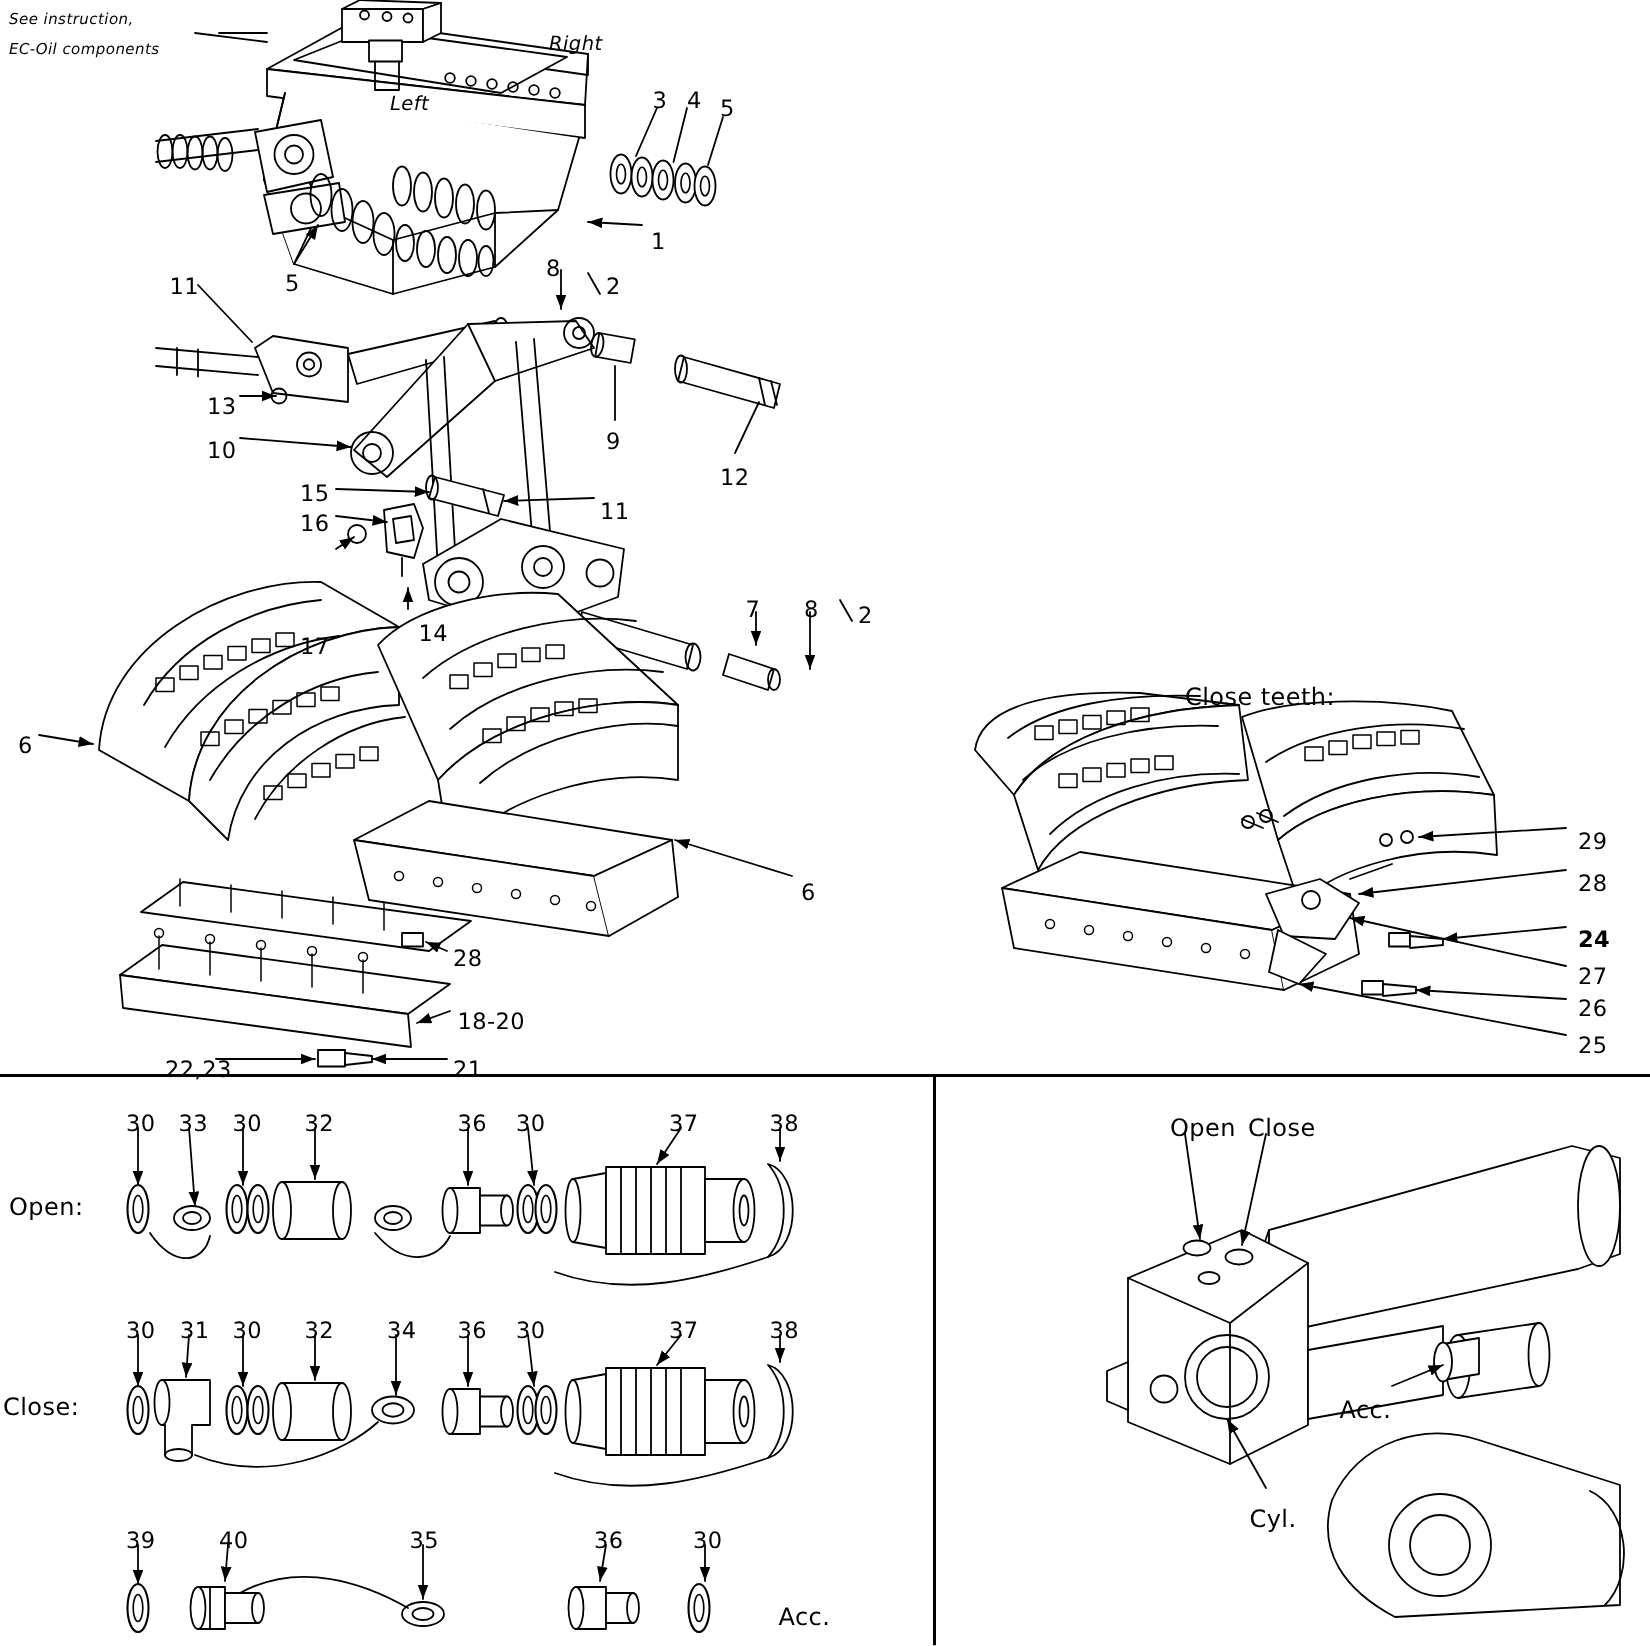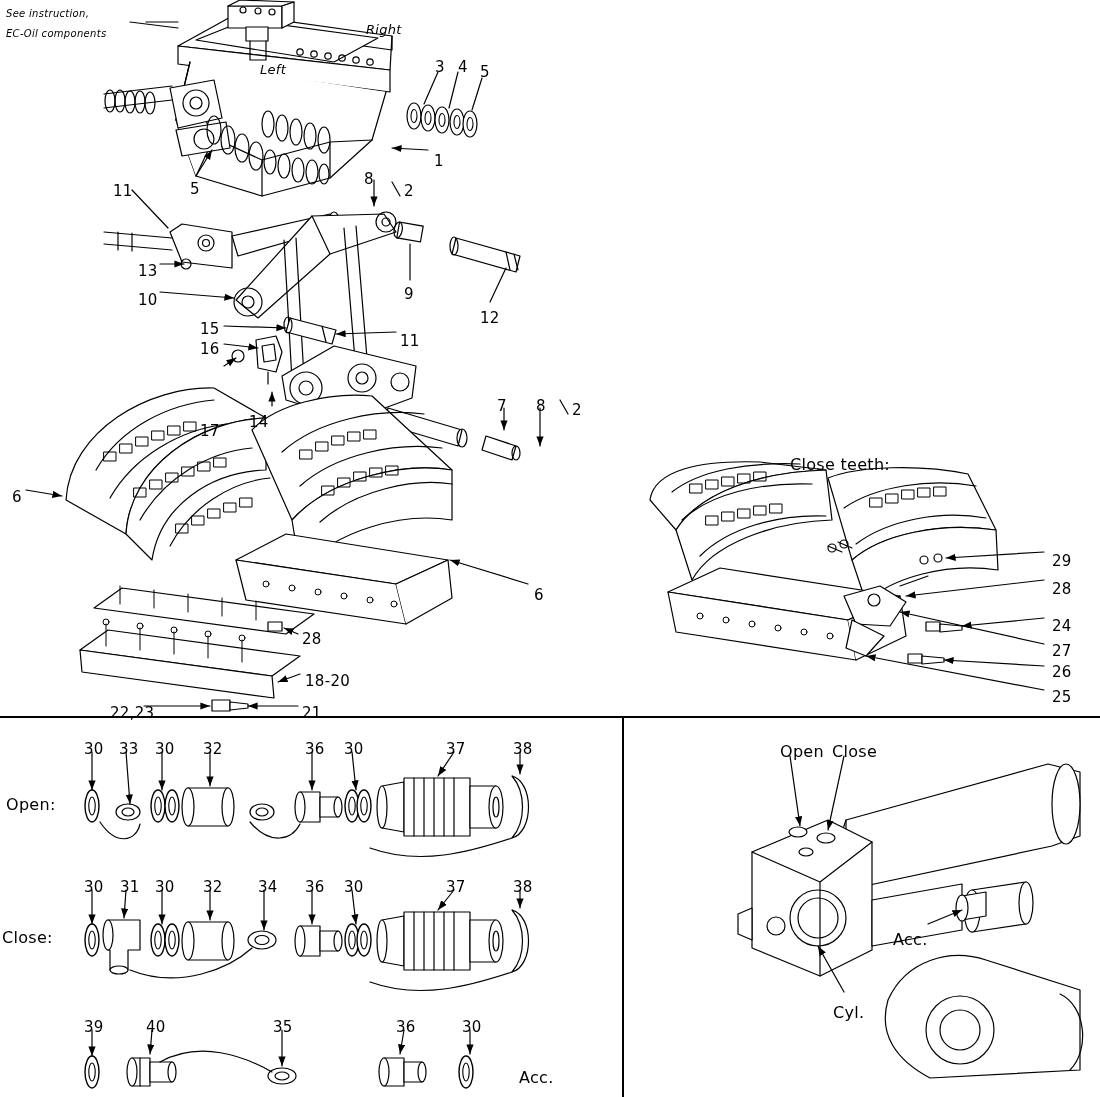--- a/index.html
+++ b/index.html
@@ -606,35 +606,35 @@
       <div class="lbl" style="left: 404px; top: 182px;">2</div>
       <div class="lbl" style="left: 113px; top: 182px;">11</div>
       <div class="lbl" style="left: 138px; top: 262px;">13</div>
       <div class="lbl" style="left: 138px; top: 291px; text-align: right;">10</div>
       <div class="lbl" style="left: 404px; top: 285px;">9</div>
       <div class="lbl" style="left: 480px; top: 309px;">12</div>
       <div class="lbl" style="left: 200px; top: 320px;">15</div>
       <div class="lbl" style="left: 200px; top: 340px;">16</div>
       <div class="lbl" style="left: 200px; top: 384px; margin-top: 38px;">17</div>
       <div class="lbl" style="left: 400px; top: 332px;">11</div>
-      <div class="lbl" style="left: 249px; top: 413px;">14</div>
+      <div class="lbl" style="left: 279px; top: 413px;">14</div>
       <div class="lbl" style="left: 497px; top: 397px;">7</div>
       <div class="lbl" style="left: 536px; top: 397px;">8</div>
       <div class="lbl" style="left: 572px; top: 401px;">2</div>
       <div class="lbl" style="left: 12px; top: 488px;">6</div>
       <div class="lbl" style="left: 534px; top: 586px;">6</div>
       <div class="lbl" style="left: 302px; top: 630px;">28</div>
       <div class="lbl" style="left: 305px; top: 672px;">18-20</div>
       <div class="lbl" style="left: 302px; top: 704px; text-align: center;">21</div>
       <div class="lbl" style="left: 110px; top: 704px;">22,23</div>
     </div>
   <div id="teeth-callouts">
       <div class="lbl" style="left: 1052px; top: 552px;">29</div>
       <div class="lbl" style="left: 1052px; top: 580px;">28</div>
-      <div class="lbl" style="left: 1052px; top: 617px;">24</div>
+      <div class="lbl" style="left: 1052px; top: 617px; font-weight: bold;">24</div>
       <div class="lbl" style="left: 1052px; top: 642px;">27</div>
       <div class="lbl" style="left: 1052px; top: 663px;">26</div>
       <div class="lbl" style="left: 1052px; top: 688px;">25</div>
     </div>
 
   <div id="bl-rows">
       <div class="lbl big" style="left: 6px; top: 795px;">Open:</div>
       <div class="lbl" style="left: 84px; top: 740px;">30</div>
       <div class="lbl" style="left: 119px; top: 740px;">33</div>
       <div class="lbl" style="left: 155px; top: 740px;">30</div>

